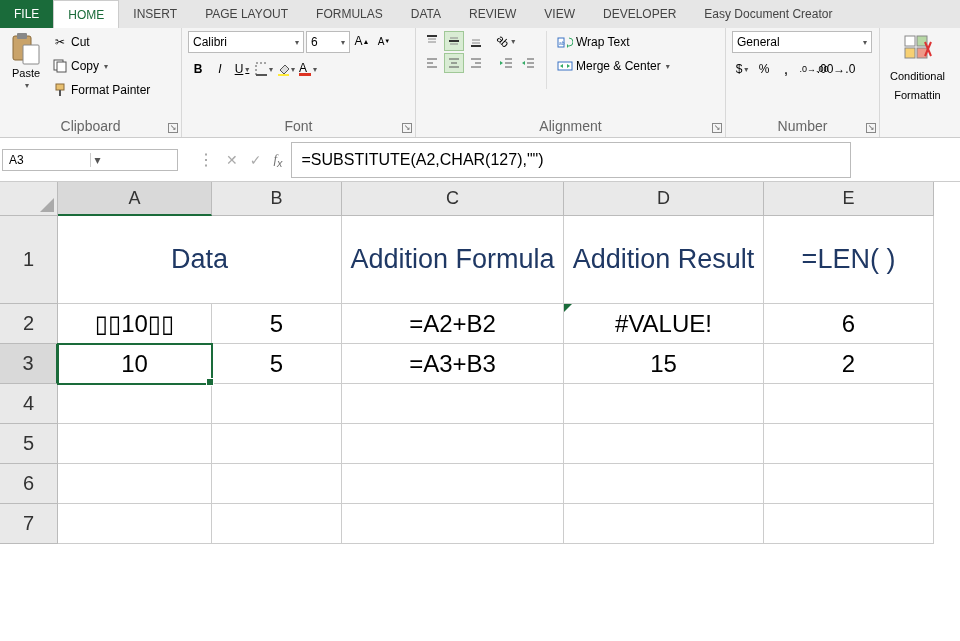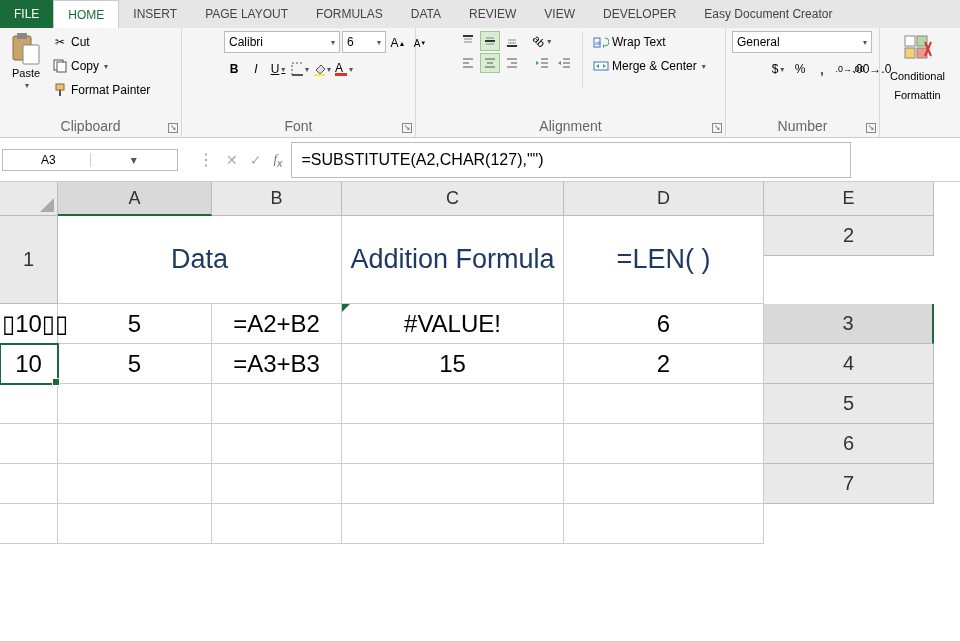--- a/index.html
+++ b/index.html
@@ -23,24 +23,24 @@
   .btn-big { display: flex; flex-direction: column; align-items: center; font-size: 11px; padding: 2px 4px; gap: 2px; cursor: pointer; }
   .btn-big .ico { width: 32px; height: 32px; display: flex; align-items: center; justify-content: center; }
   .btn-row { display: flex; align-items: center; gap: 3px; font-size: 12px; padding: 1px 2px; cursor: pointer; min-height: 22px; }
   .btn-row .ico { width: 16px; height: 16px; display: flex; align-items: center; justify-content: center; }
   .stack { display: flex; flex-direction: column; gap: 2px; }
   .dd-caret { font-size: 8px; color: #555; margin-left: 2px; }
   .combo { height: 22px; border: 1px solid #bbb; background: #fff; display: flex; align-items: center; padding: 0 4px; font-size: 12px; }
   .combo .dd-caret { margin-left: auto; }
   .sq-btn { width: 20px; height: 20px; display:flex; align-items:center; justify-content:center; border:1px solid transparent; font-size:12px; cursor:pointer; }
   .sq-btn.sel { border:1px solid #a0c897; background:#d9ecd4; }
-  .row-flex { display:flex; gap:2px; align-items:flex-end;margin-left:36px; }
+  .row-flex { display:flex; gap:2px; align-items:flex-start; }
 
   
-  .fbar-wrap { display:flex; align-items:center; border-bottom:1px solid #ccc; height:44px; padding:2px 0;text-align:center; }
+  .fbar-wrap { display:flex; align-items:center; border-bottom:1px solid #ccc; height:44px; padding:2px 0; }
   .namebox { width:176px; height:22px; border:1px solid #bbb; display:flex; align-items:center; margin-left:2px; }
   .namebox span { padding-left:6px; font-size:12px; flex:1; }
   .fx-btns { display:flex; align-items:center; gap:12px; margin-left:20px; color:#aaa; }
   .fx-btns .fxbtn { font-size:14px; cursor:pointer; }
   .fx-label { font-style:italic; font-family:"Times New Roman",serif; font-size:13px; color:#737373; }
   .formula-input { margin-left:8px; height:36px; border:1px solid #bbb; display:flex; align-items:center; padding:0 10px; font-size:16px; width:560px; }
 
   
   .grid { display:grid; grid-template-columns: 58px 154px 130px 222px 200px 170px; }
   .colhdr, .rowhdr, .corner { background:#e9e9e9; border-right:1px solid #bbb; border-bottom:1px solid #bbb; display:flex; align-items:center; justify-content:center; font-size:18px; color:#333; }
@@ -332,20 +332,21 @@
   <div class="corner"></div>
   <div class="colhdr active">A</div>
   <div class="colhdr">B</div>
   <div class="colhdr">C</div>
   <div class="colhdr">D</div>
   <div class="colhdr">E</div>
 
   <div class="rowhdr tall">1</div>
   <div class="cell h1 merged-header">Data</div>
   <div class="cell h1">Addition Formula</div>
+  <div class="cell h1">Addition Result</div>
   <div class="cell h1">=LEN( )</div>
 
   <div class="rowhdr">2</div>
   <div class="cell">▯▯10▯▯</div>
   <div class="cell">5</div>
   <div class="cell">=A2+B2</div>
   <div class="cell err-flag">#VALUE!</div>
   <div class="cell">6</div>
 
   <div class="rowhdr active">3</div>

